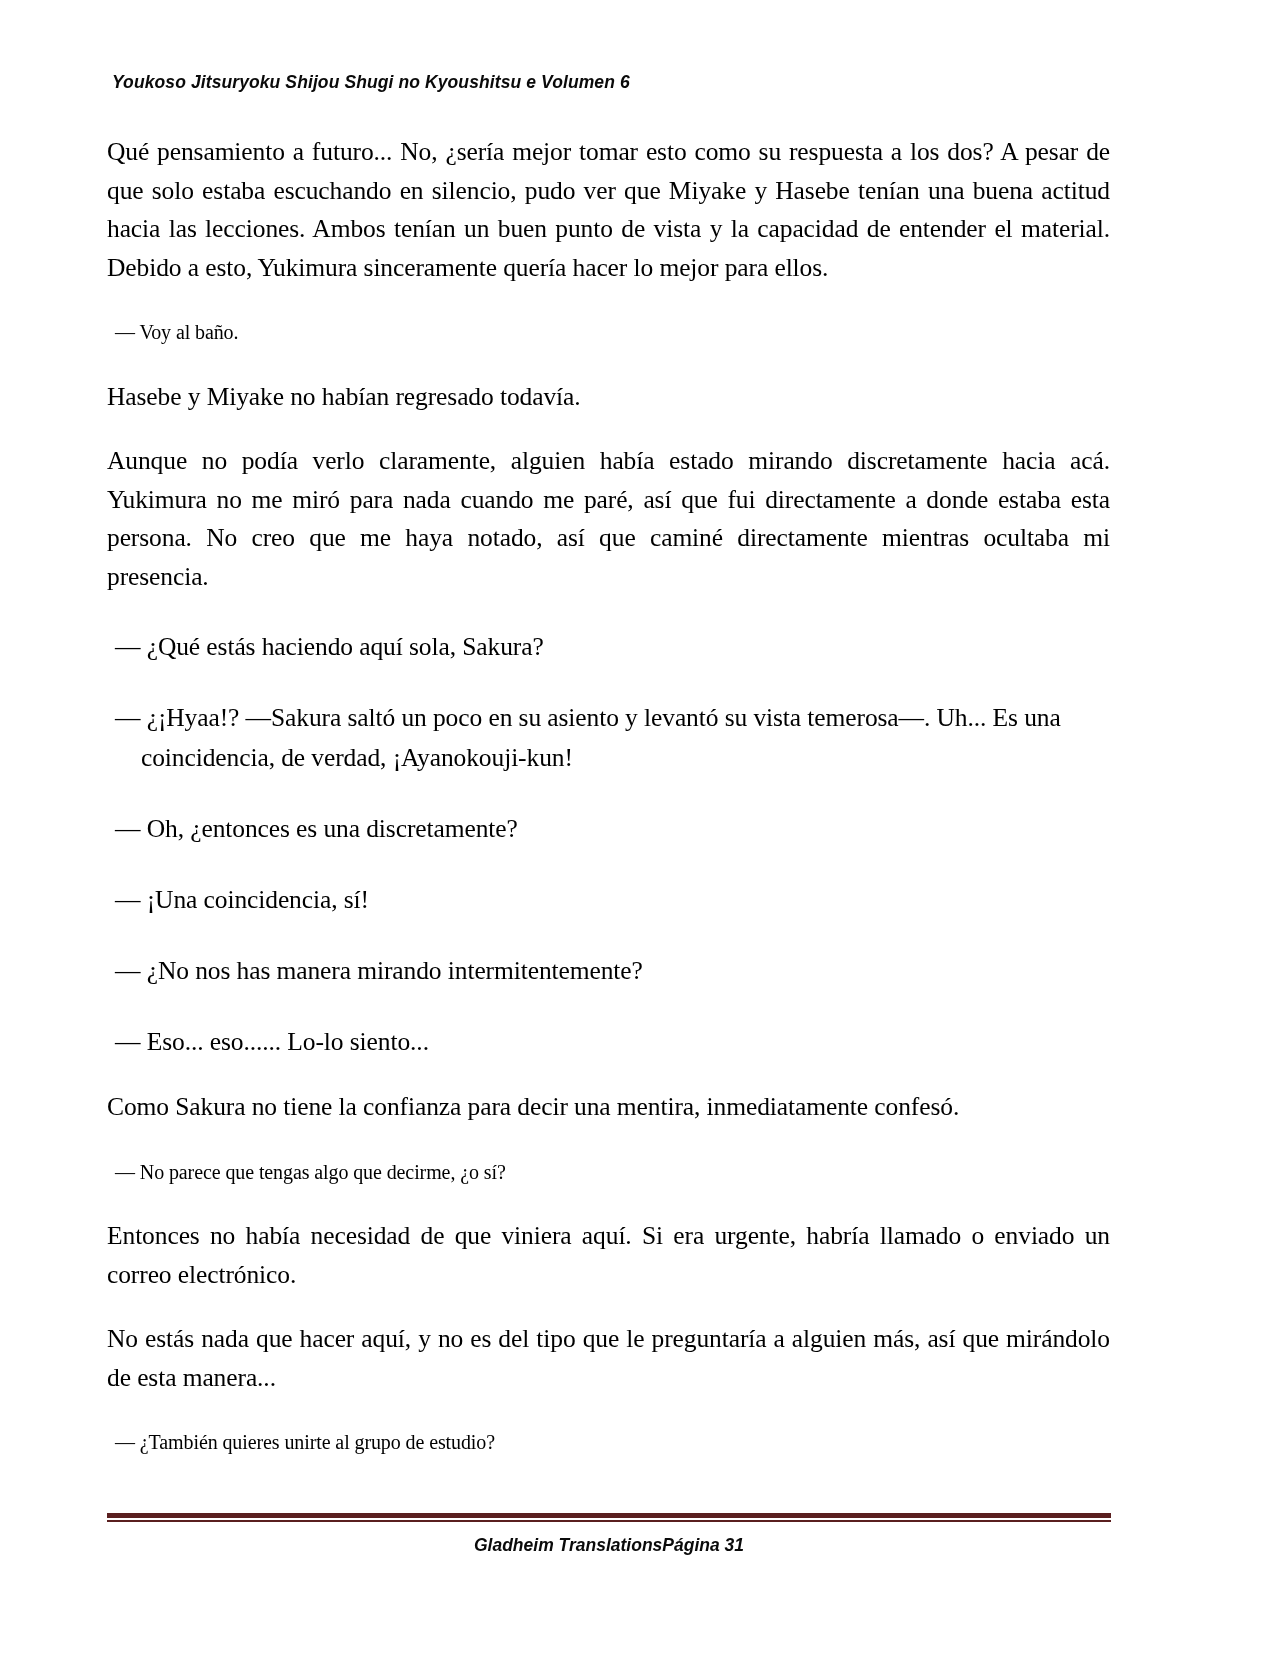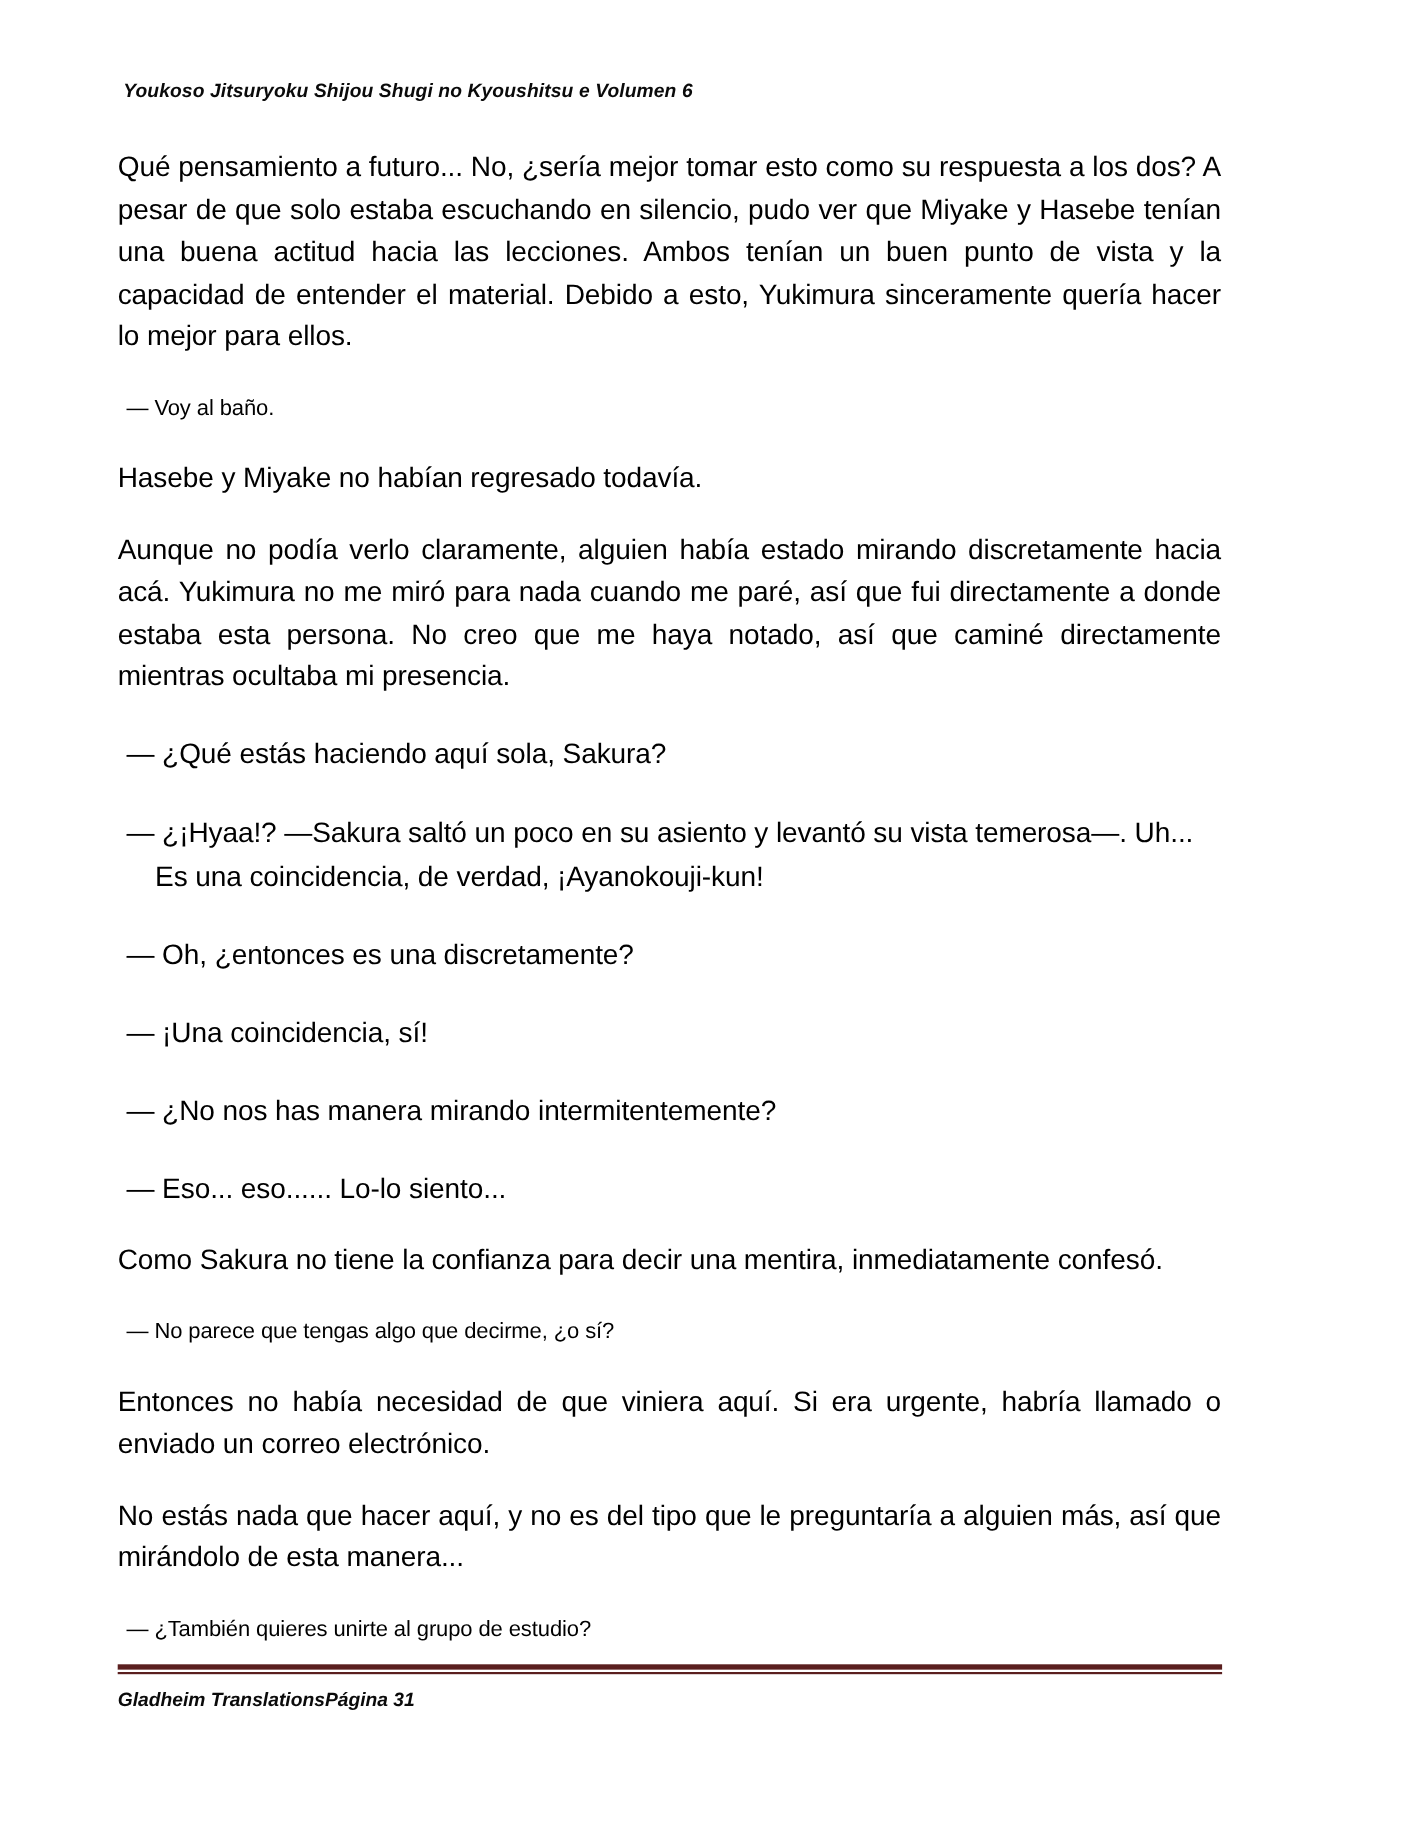--- a/index.html
+++ b/index.html
@@ -37,20 +37,21 @@
     color: #0a0a0a;
     white-space: nowrap;
   }
 
   
   .content {
     position: absolute;
     left: 107px;
     top: 133px;
     width: 1003px;
+    font-family: Liberation Serif, serif;
   }
 
   p.para {
     margin: 0 0 26px 0;
     font-size: 25.5px;
     line-height: 38.5px;
     text-align: justify;
     text-justify: inter-word;
     letter-spacing: -0.1px;
     word-spacing: 0px;
@@ -99,21 +100,21 @@
     background: #ffffff;
     width: 100%;
   }
   .footer-rule-thin {
     height: 2px;
     background: #5a1f1f;
     width: 100%;
   }
   .footer-row {
     display: flex;
-    justify-content: flex-start;
+    justify-content: center;
     align-items: baseline;
     margin-top: 13px;
   }
   .footer-left, .footer-right {
     font-size: 17.5px;
     font-weight: bold;
     font-style: italic;
     color: #0a0a0a;
     white-space: nowrap;
   }

